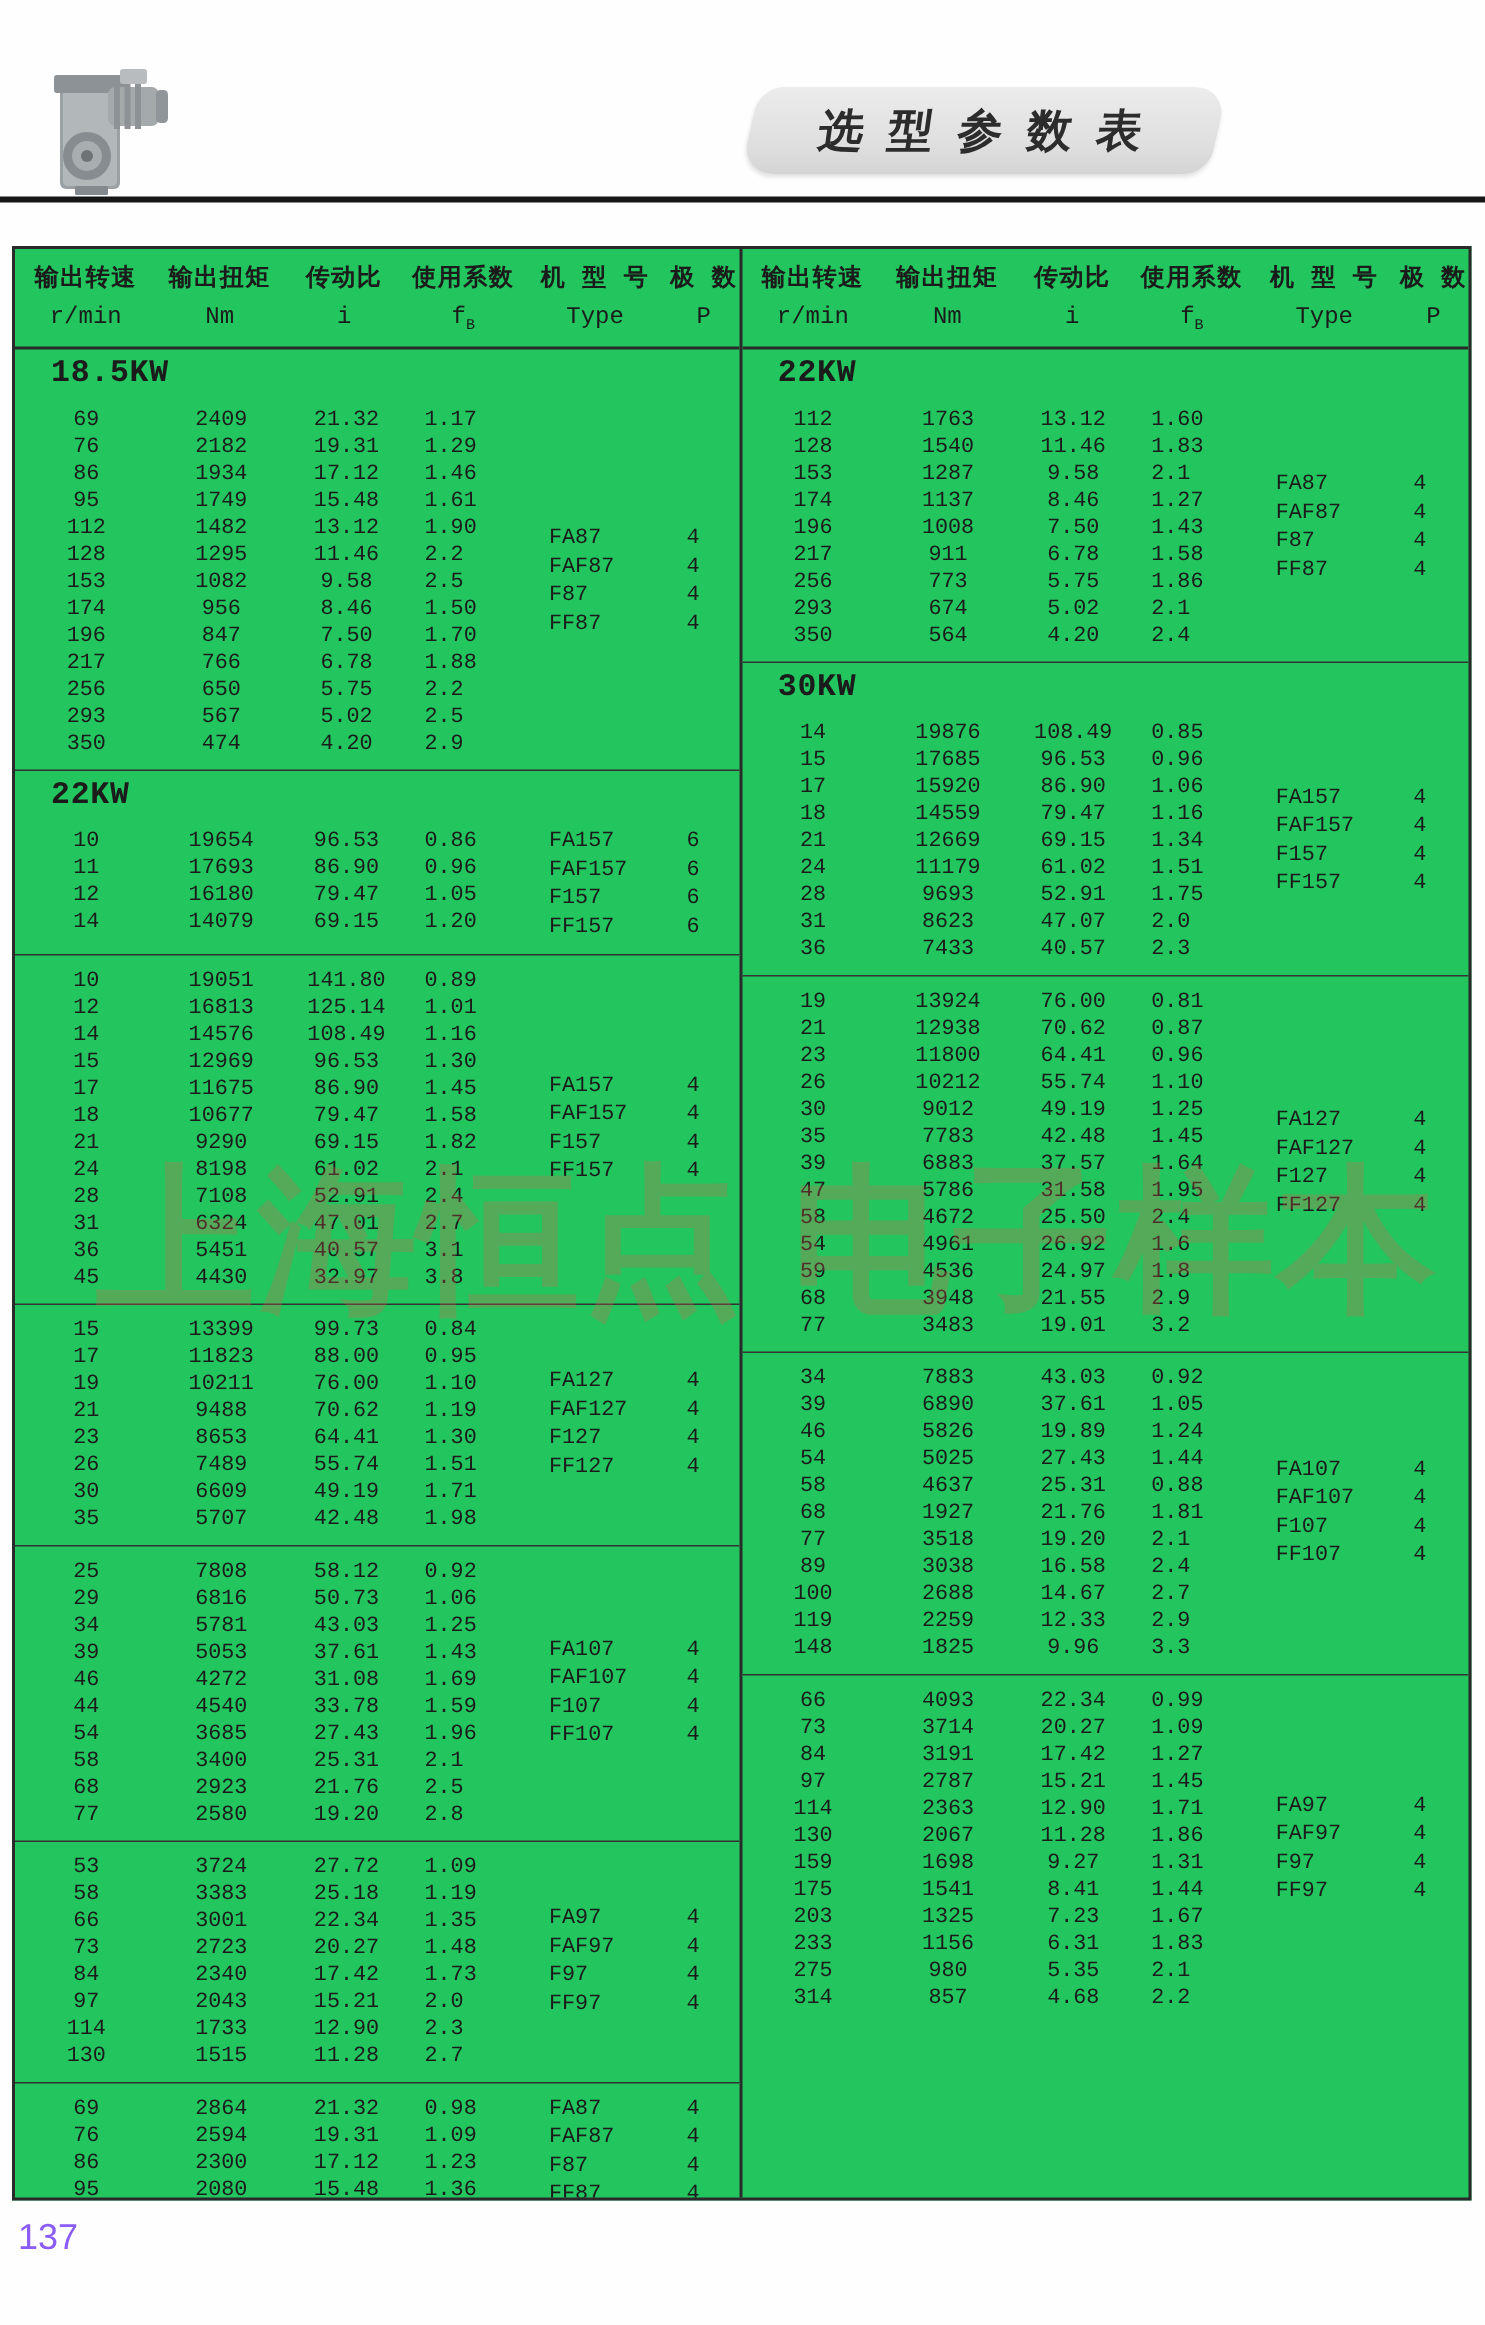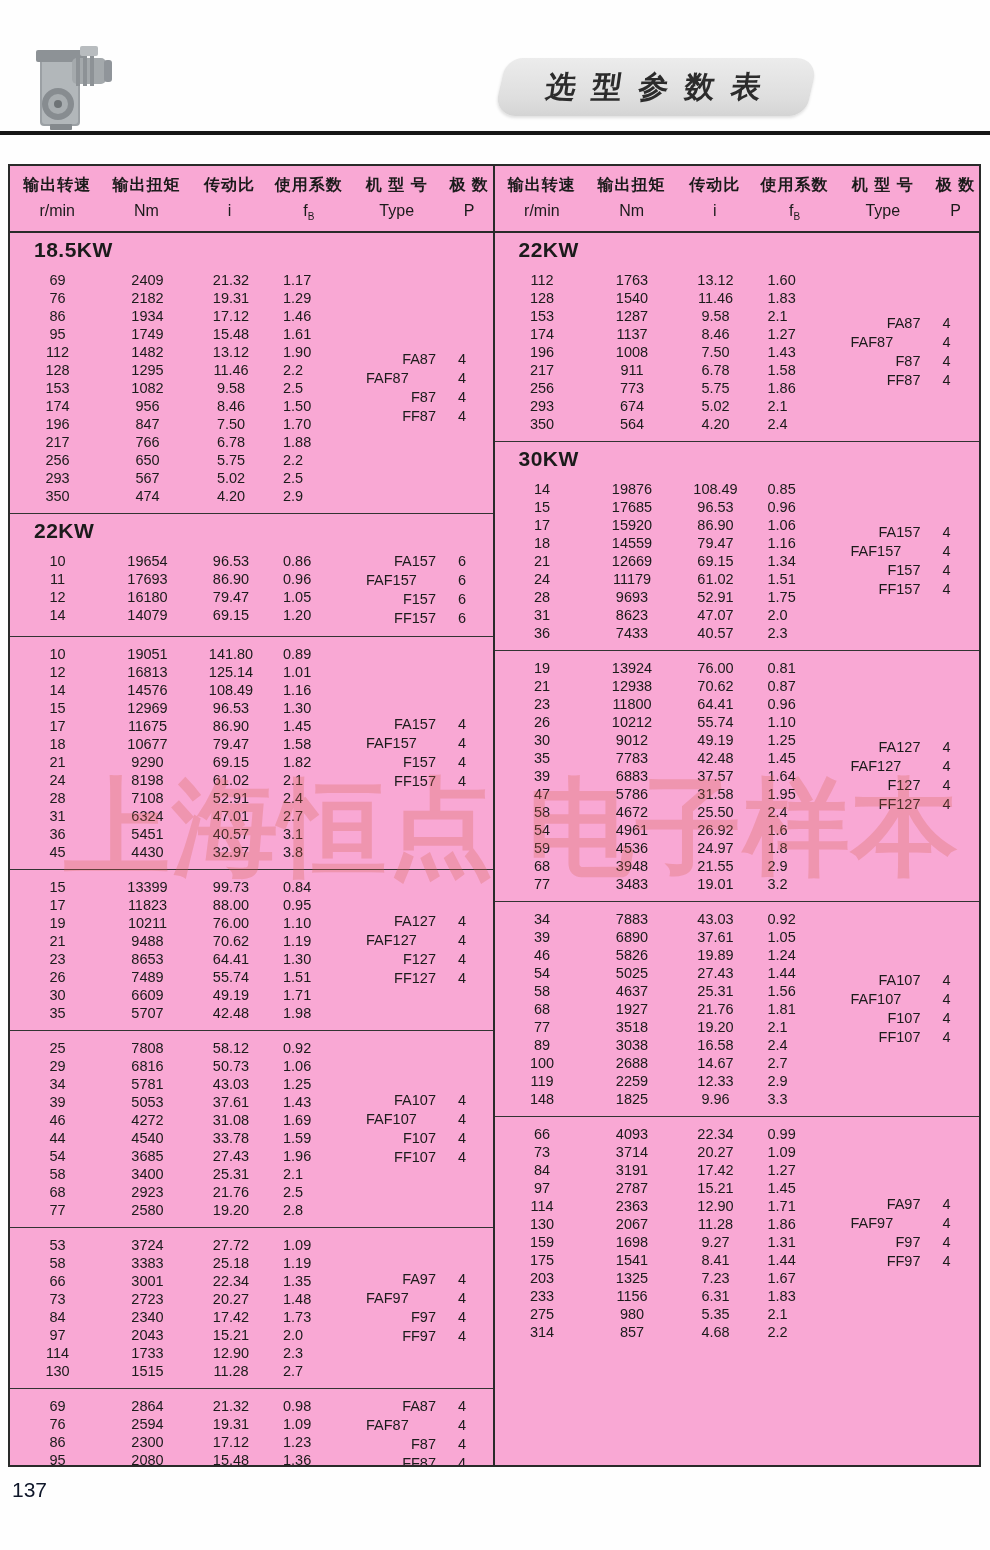--- a/index.html
+++ b/index.html
@@ -19,21 +19,21 @@
   }
   .title-banner .banner-text{
     transform:skewX(5deg);
     font-size:30px;font-weight:bold;color:#2c2c2c;letter-spacing:4px;white-space:pre;
   }
   .top-rule{position:absolute;left:0;top:131px;width:990px;height:4px;background:#161616;}
 
   
   .sel-table{
     position:absolute;left:8px;top:164px;width:973px;height:1303px;
-    border:2px solid #2a2a2a;display:flex;box-sizing:border-box;background:#f9a8d4;
+    border:2px solid #2a2a2a;display:flex;box-sizing:border-box;background:#22c55e;font-family:Liberation Mono, monospace;
   }
   .half{width:50%;box-sizing:border-box;overflow:hidden;}
   .half.left{border-right:2px solid #2a2a2a;}
 
   .col-header{height:67px;border-bottom:2px solid #2a2a2a;box-sizing:border-box;padding-top:9px;}
   .hdr-row{display:flex;}
   .hdr-cell{text-align:center;font-size:16px;font-weight:bold;letter-spacing:1px;white-space:nowrap;}
   .unit-row{display:flex;margin-top:6px;}
   .unit-cell{text-align:center;font-size:16px;font-weight:normal;letter-spacing:0;}
   .w-speed{width:95px;} .w-torque{width:85px;} .w-ratio{width:82px;} .w-fb{width:78px;}
@@ -46,31 +46,31 @@
   .block.last{border-bottom:none;}
   .rows{width:340px;}
   .row{display:flex;height:18px;line-height:18px;font-size:14.5px;}
   .cell{box-sizing:border-box;}
   .cell.speed{width:95px;text-align:center;}
   .cell.torque{width:85px;text-align:center;}
   .cell.ratio{width:82px;text-align:center;}
   .cell.fb{width:78px;text-align:left;padding-left:11px;}
   .types{width:146px;display:flex;flex-direction:column;justify-content:center;}
   .type-line{display:flex;height:19px;line-height:19px;font-size:14.5px;align-items:center;}
-  .type-box{width:70px;margin-left:16px;display:flex;justify-content:flex-end;white-space:nowrap;}
+  .type-box{width:70px;margin-left:16px;display:flex;justify-content:flex-start;white-space:nowrap;}
   .type-box.single{display:block;}
   .pole{width:52px;text-align:center;}
 
   
   .watermark{
     position:absolute;left:64px;top:752px;width:940px;height:150px;
     font-size:106px;font-weight:bold;line-height:150px;white-space:pre;
     color:rgba(216,100,80,0.28);letter-spacing:2px;pointer-events:none;z-index:5;
   }
-  .page-number{position:absolute;left:12px;top:1478px;font-size:21px;color:#0f172a;}
+  .page-number{position:absolute;left:12px;top:1478px;font-size:24px;color:#8b5cf6;}
 </style>
 </head>
 <body>
 
 <div class="page">
 
   <svg class="product-photo" viewBox="0 0 92 102" xmlns="http://www.w3.org/2000/svg">
     <rect x="12" y="22" width="40" height="72" rx="4" fill="#9ba0a4"></rect>
     <rect x="14" y="24" width="36" height="68" rx="3" fill="#b2b7ba"></rect>
     <rect x="8" y="18" width="48" height="12" rx="2" fill="#8d9296"></rect>
@@ -1009,21 +1009,21 @@
             <div class="row">
               <span class="cell speed">54</span>
               <span class="cell torque">5025</span>
               <span class="cell ratio">27.43</span>
               <span class="cell fb">1.44</span>
             </div>
             <div class="row">
               <span class="cell speed">58</span>
               <span class="cell torque">4637</span>
               <span class="cell ratio">25.31</span>
-              <span class="cell fb">1.56</span>
+              <span class="cell fb">0.88</span>
             </div>
             <div class="row">
               <span class="cell speed">68</span>
               <span class="cell torque">1927</span>
               <span class="cell ratio">21.76</span>
               <span class="cell fb">1.81</span>
             </div>
             <div class="row">
               <span class="cell speed">77</span>
               <span class="cell torque">3518</span>

